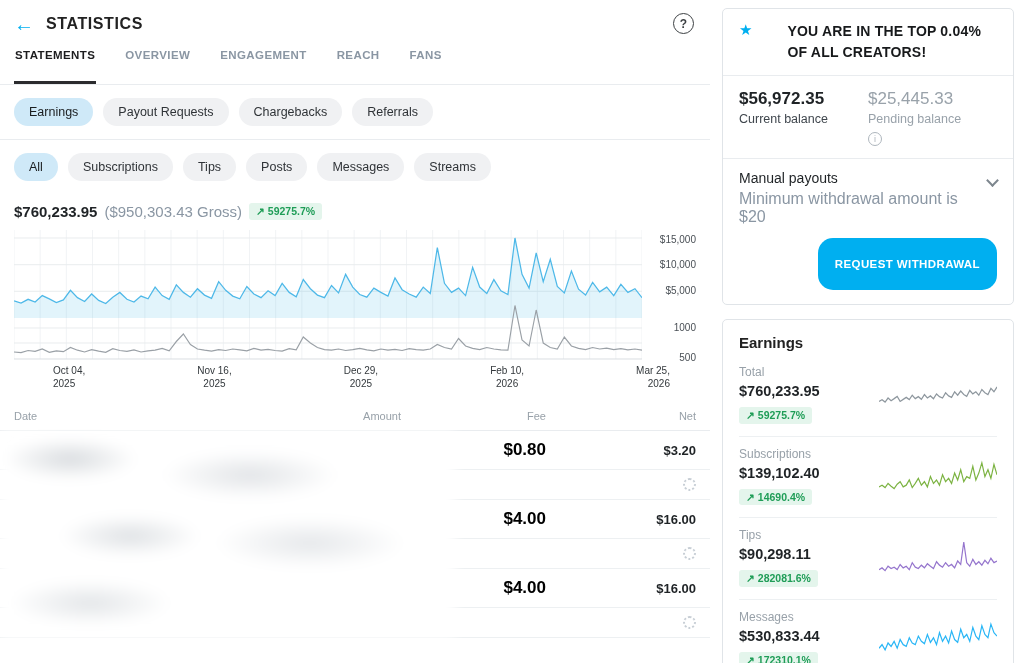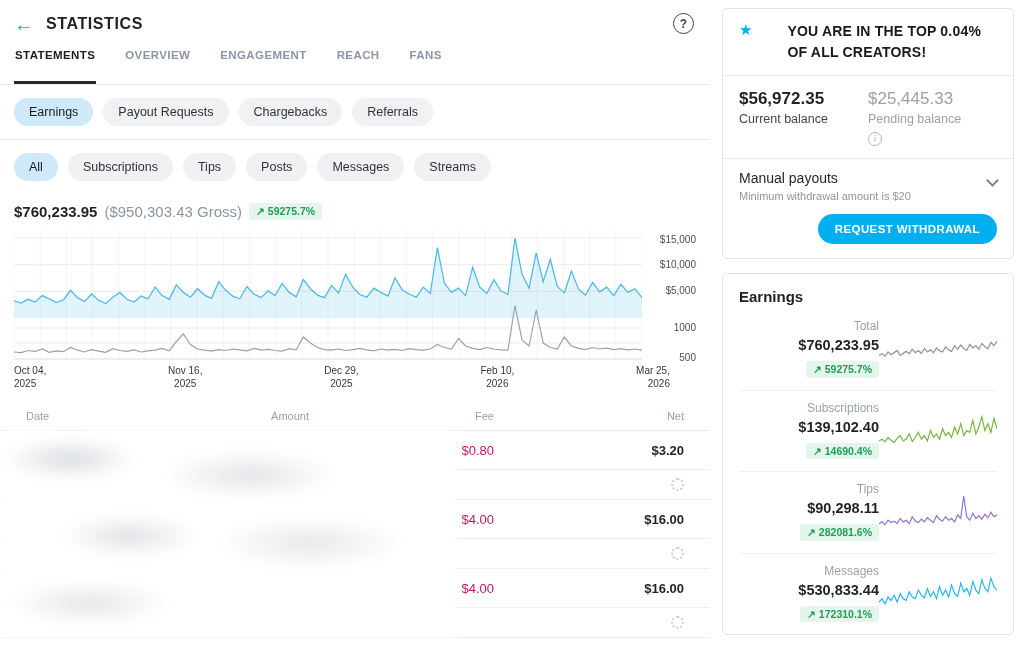--- a/index.html
+++ b/index.html
@@ -39,31 +39,31 @@
   .sum-net { font-size:15px; font-weight:bold; color:#1f2326; }
   .sum-gross { font-size:15px; color:#8a96a3; }
   .badge { display:inline-flex; align-items:center; gap:3px; background:#e4f5ec; color:#1f9d57;
     font-size:10.5px; font-weight:bold; border-radius:3px; padding:3px 7px; line-height:1; }
 
   
   .chart-wrap { position:relative; margin:8px 14px 0; height:130px; }
   .chart-wrap svg.main-chart { position:absolute; left:0; top:0; width:calc(100% - 54px); height:130px; }
   .ylab { position:absolute; right:0; width:50px; text-align:right; font-size:10px; color:#494f55; line-height:12px; }
   .xlabs { display:flex; justify-content:space-between; margin:4px 14px 0; font-size:10px; color:#33383c; line-height:13px; }
-  .xlab { text-align:center; }
+  .xlab { text-align:center;margin-left:39px; }
   .xlab:first-child { text-align:left; }
   .xlab:last-child { text-align:right; }
 
   
   .tbl { margin-top:20px; }
-  .thead, .trow { display:grid; grid-template-columns:1fr 170px 145px 150px; align-items:center; padding:0 26px;gap:40px; }
+  .thead, .trow { display:grid; grid-template-columns:1fr 170px 145px 150px; align-items:center; padding:0 14px; }
   .thead { font-size:11px; color:#98a1a9; padding-bottom:8px; border-bottom:1px solid #e9ecef; }
   .thead span:nth-child(n+2), .c-amt, .c-fee, .c-net { text-align:right; }
   .trow { height:39px; border-bottom:1px solid #edf0f2; }
-  .c-fee { font-size:13px; color:#be185d; }
+  .c-fee { font-size:17px; color:#000000;font-weight:bold; }
   .c-net { font-size:13px; font-weight:bold; color:#1f2326; }
   .trow.spin-row { height:30px; grid-template-columns:1fr auto; }
   .spinner { width:13px; height:13px; border:2px dotted #c7ced5; border-radius:50%;
     animation:spin 1.6s linear infinite; justify-self:end; }
   @keyframes spin { to { transform:rotate(360deg); } }
   .tbody { position:relative; }
   .blur-cover { position:absolute; left:0; top:0; width:455px; bottom:0; z-index:2; pointer-events:none;
     background:
       radial-gradient(95px 30px at 70px 28px, rgba(185,191,197,.55), transparent 70%),
       radial-gradient(125px 34px at 250px 44px, rgba(196,201,207,.5), transparent 70%),
@@ -83,30 +83,30 @@
   .bal { flex:1; }
   .bal-amt { font-size:17px; font-weight:bold; color:#1f2326; }
   .bal-amt.pending { color:#99a2aa; font-weight:normal; }
   .bal-lbl { font-size:12.5px; color:#3f464d; margin-top:3px; }
   .bal-lbl.pending { color:#99a2aa; }
   .info { width:14px; height:14px; border:1px solid #aeb6bd; border-radius:50%; color:#aeb6bd;
     font-size:9px; display:flex; align-items:center; justify-content:center; margin-top:6px; }
   .payouts { padding:11px 16px 14px; }
   .payouts-row { display:flex; align-items:flex-start; }
   .payouts-title { font-size:14px; color:#1f2326; }
-  .payouts-sub { font-size:11px; color:#8a96a3; margin-top:4px; }
+  .payouts-sub { font-size:16px; color:#8a96a3; margin-top:4px; }
   .btn-row { display:flex; justify-content:flex-end; margin-top:12px; }
-  .btn-primary { background:#00aff0; color:#fff; border:none; border-radius:15px; padding:9px 17px;
+  .btn-primary { background:#00aff0; color:#fff; border:none; border-radius:15px; padding:20px 17px;
     font-size:11.5px; font-weight:bold; letter-spacing:.4px; font-family:inherit; cursor:pointer; }
 
   .earn-card { padding:0 16px; }
   .earn-title { font-size:15px; font-weight:bold; padding:14px 0 4px; }
   .earn-item { display:flex; align-items:center; padding:10px 0 12px; border-bottom:1px solid #edf0f2; }
   .earn-item:last-child { border-bottom:none; }
-  .earn-left { flex:1;text-align:right; }
+  .earn-left { flex:1; }
   .earn-lbl { font-size:12px; color:#98a1a9; }
   .earn-amt { font-size:14.5px; font-weight:bold; color:#1f2326; margin:4px 0 6px; }
   svg.spark { width:118px; height:40px; flex:none; }
 </style>
 </head>
 <body>
 
 <div class="main">
 
   <div class="hdr">

